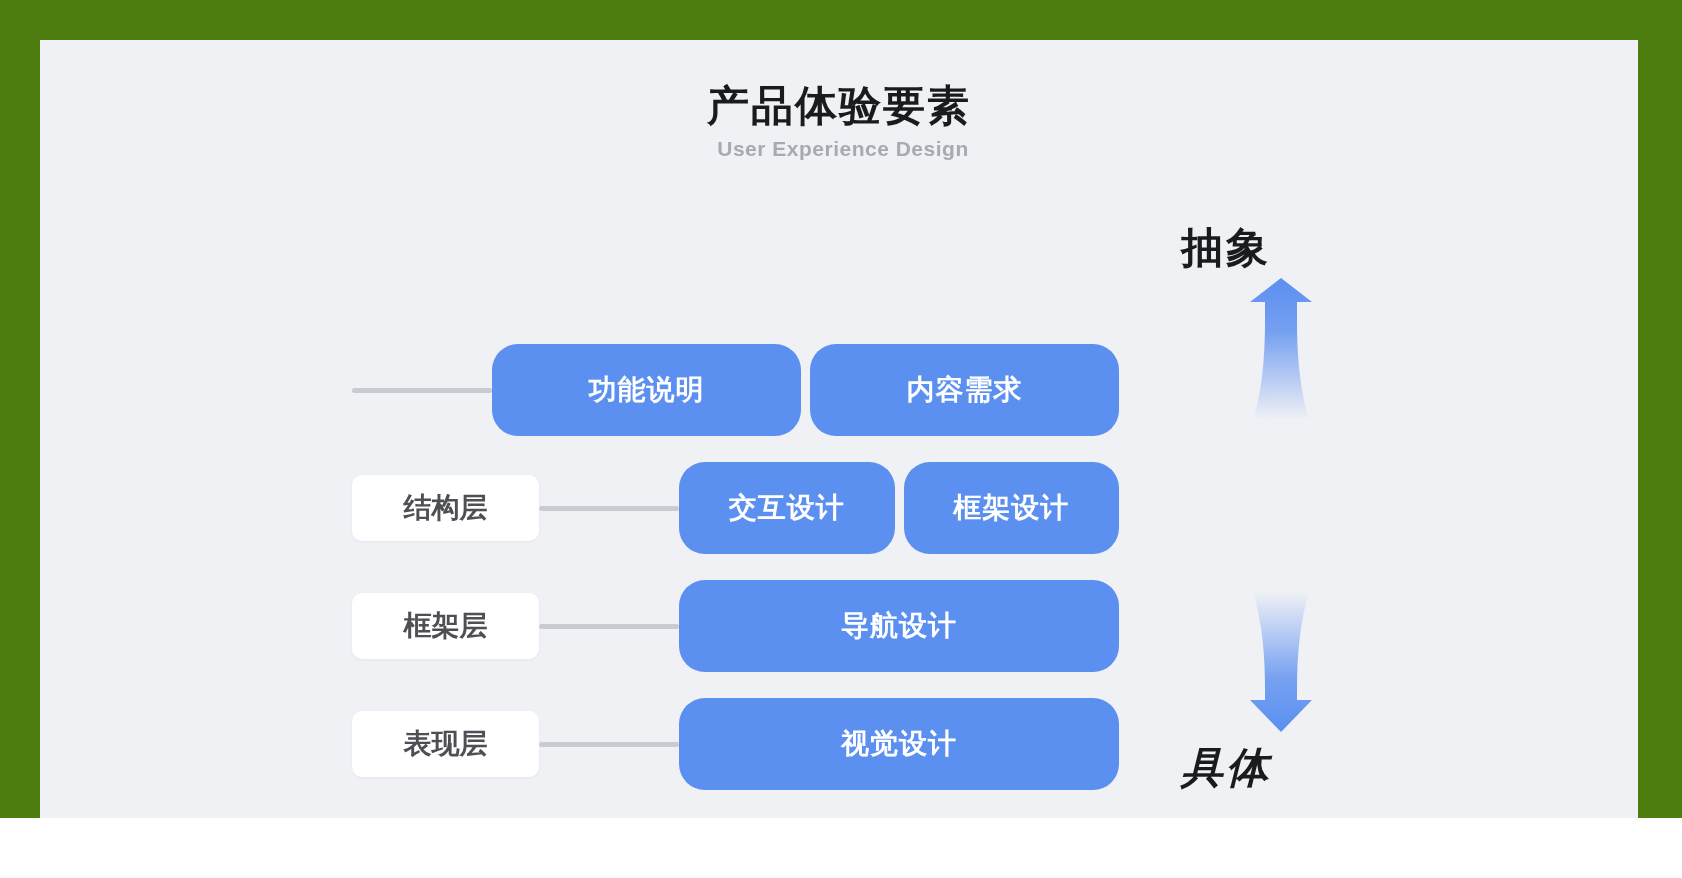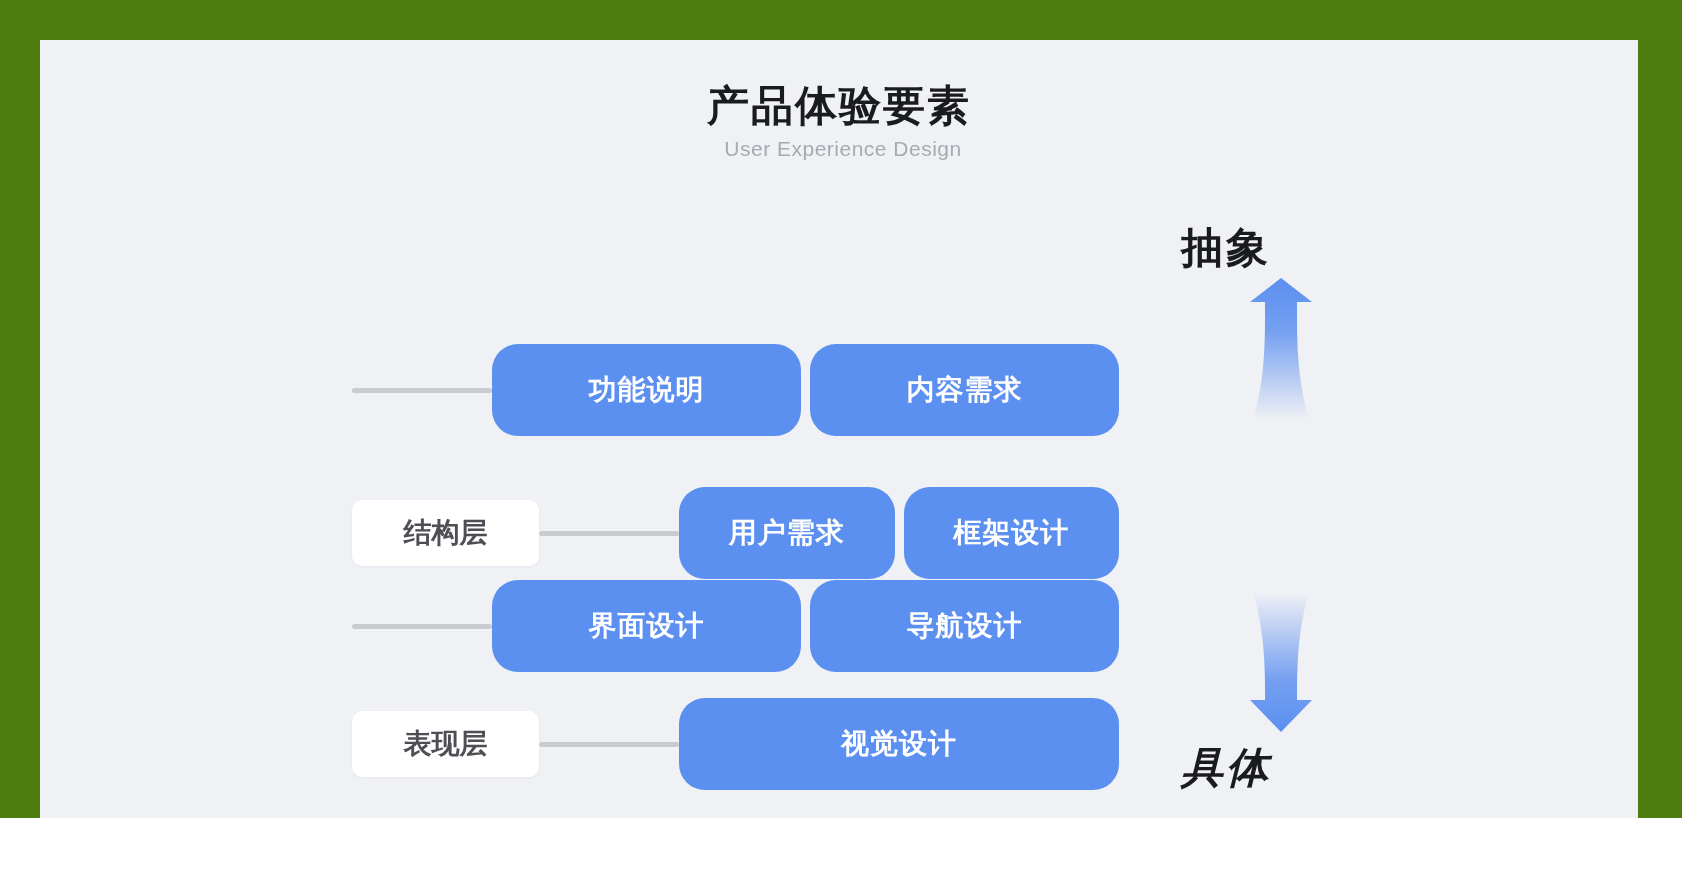--- a/index.html
+++ b/index.html
@@ -36,21 +36,21 @@
   .title{
     font-size:42px;
     font-weight:800;
     letter-spacing:2px;
     color:var(--title-text);
     line-height:1.15;
   }
   .subtitle{
     margin-top:7px;
     font-size:21px;
-    font-weight:400;
+    font-weight:700;
     letter-spacing:0.5px;
     color:var(--subtitle-text);
     padding-left:8px;
   }
   .row{
     position:absolute;
     left:312px;            
     width:767px;
     height:92px;
     display:flex;
@@ -127,35 +127,37 @@
 
 
     <div class="row" style="top:304px">
       <div class="connector"></div>
       <div class="chips">
         <div class="chip">功能说明</div>
         <div class="chip">内容需求</div>
       </div>
     </div>
 
-    <div class="row" style="top:447px">
+    <div class="row" style="top:422px">
       <div class="label-box">
         <span>结构层</span>
       </div>
       <div class="connector"></div>
       <div class="chips">
-        <div class="chip">用户需求</div>
+        <div class="chip">交互设计</div>
         <div class="chip">框架设计</div>
       </div>
     </div>
 
     <div class="row" style="top:540px">
+      <div class="label-box">
+        <span>框架层</span>
+      </div>
       <div class="connector"></div>
       <div class="chips">
-        <div class="chip">界面设计</div>
         <div class="chip">导航设计</div>
       </div>
     </div>
 
     <div class="row" style="top:658px">
       <div class="label-box">
         <span>表现层</span>
       </div>
       <div class="connector"></div>
       <div class="chips">

